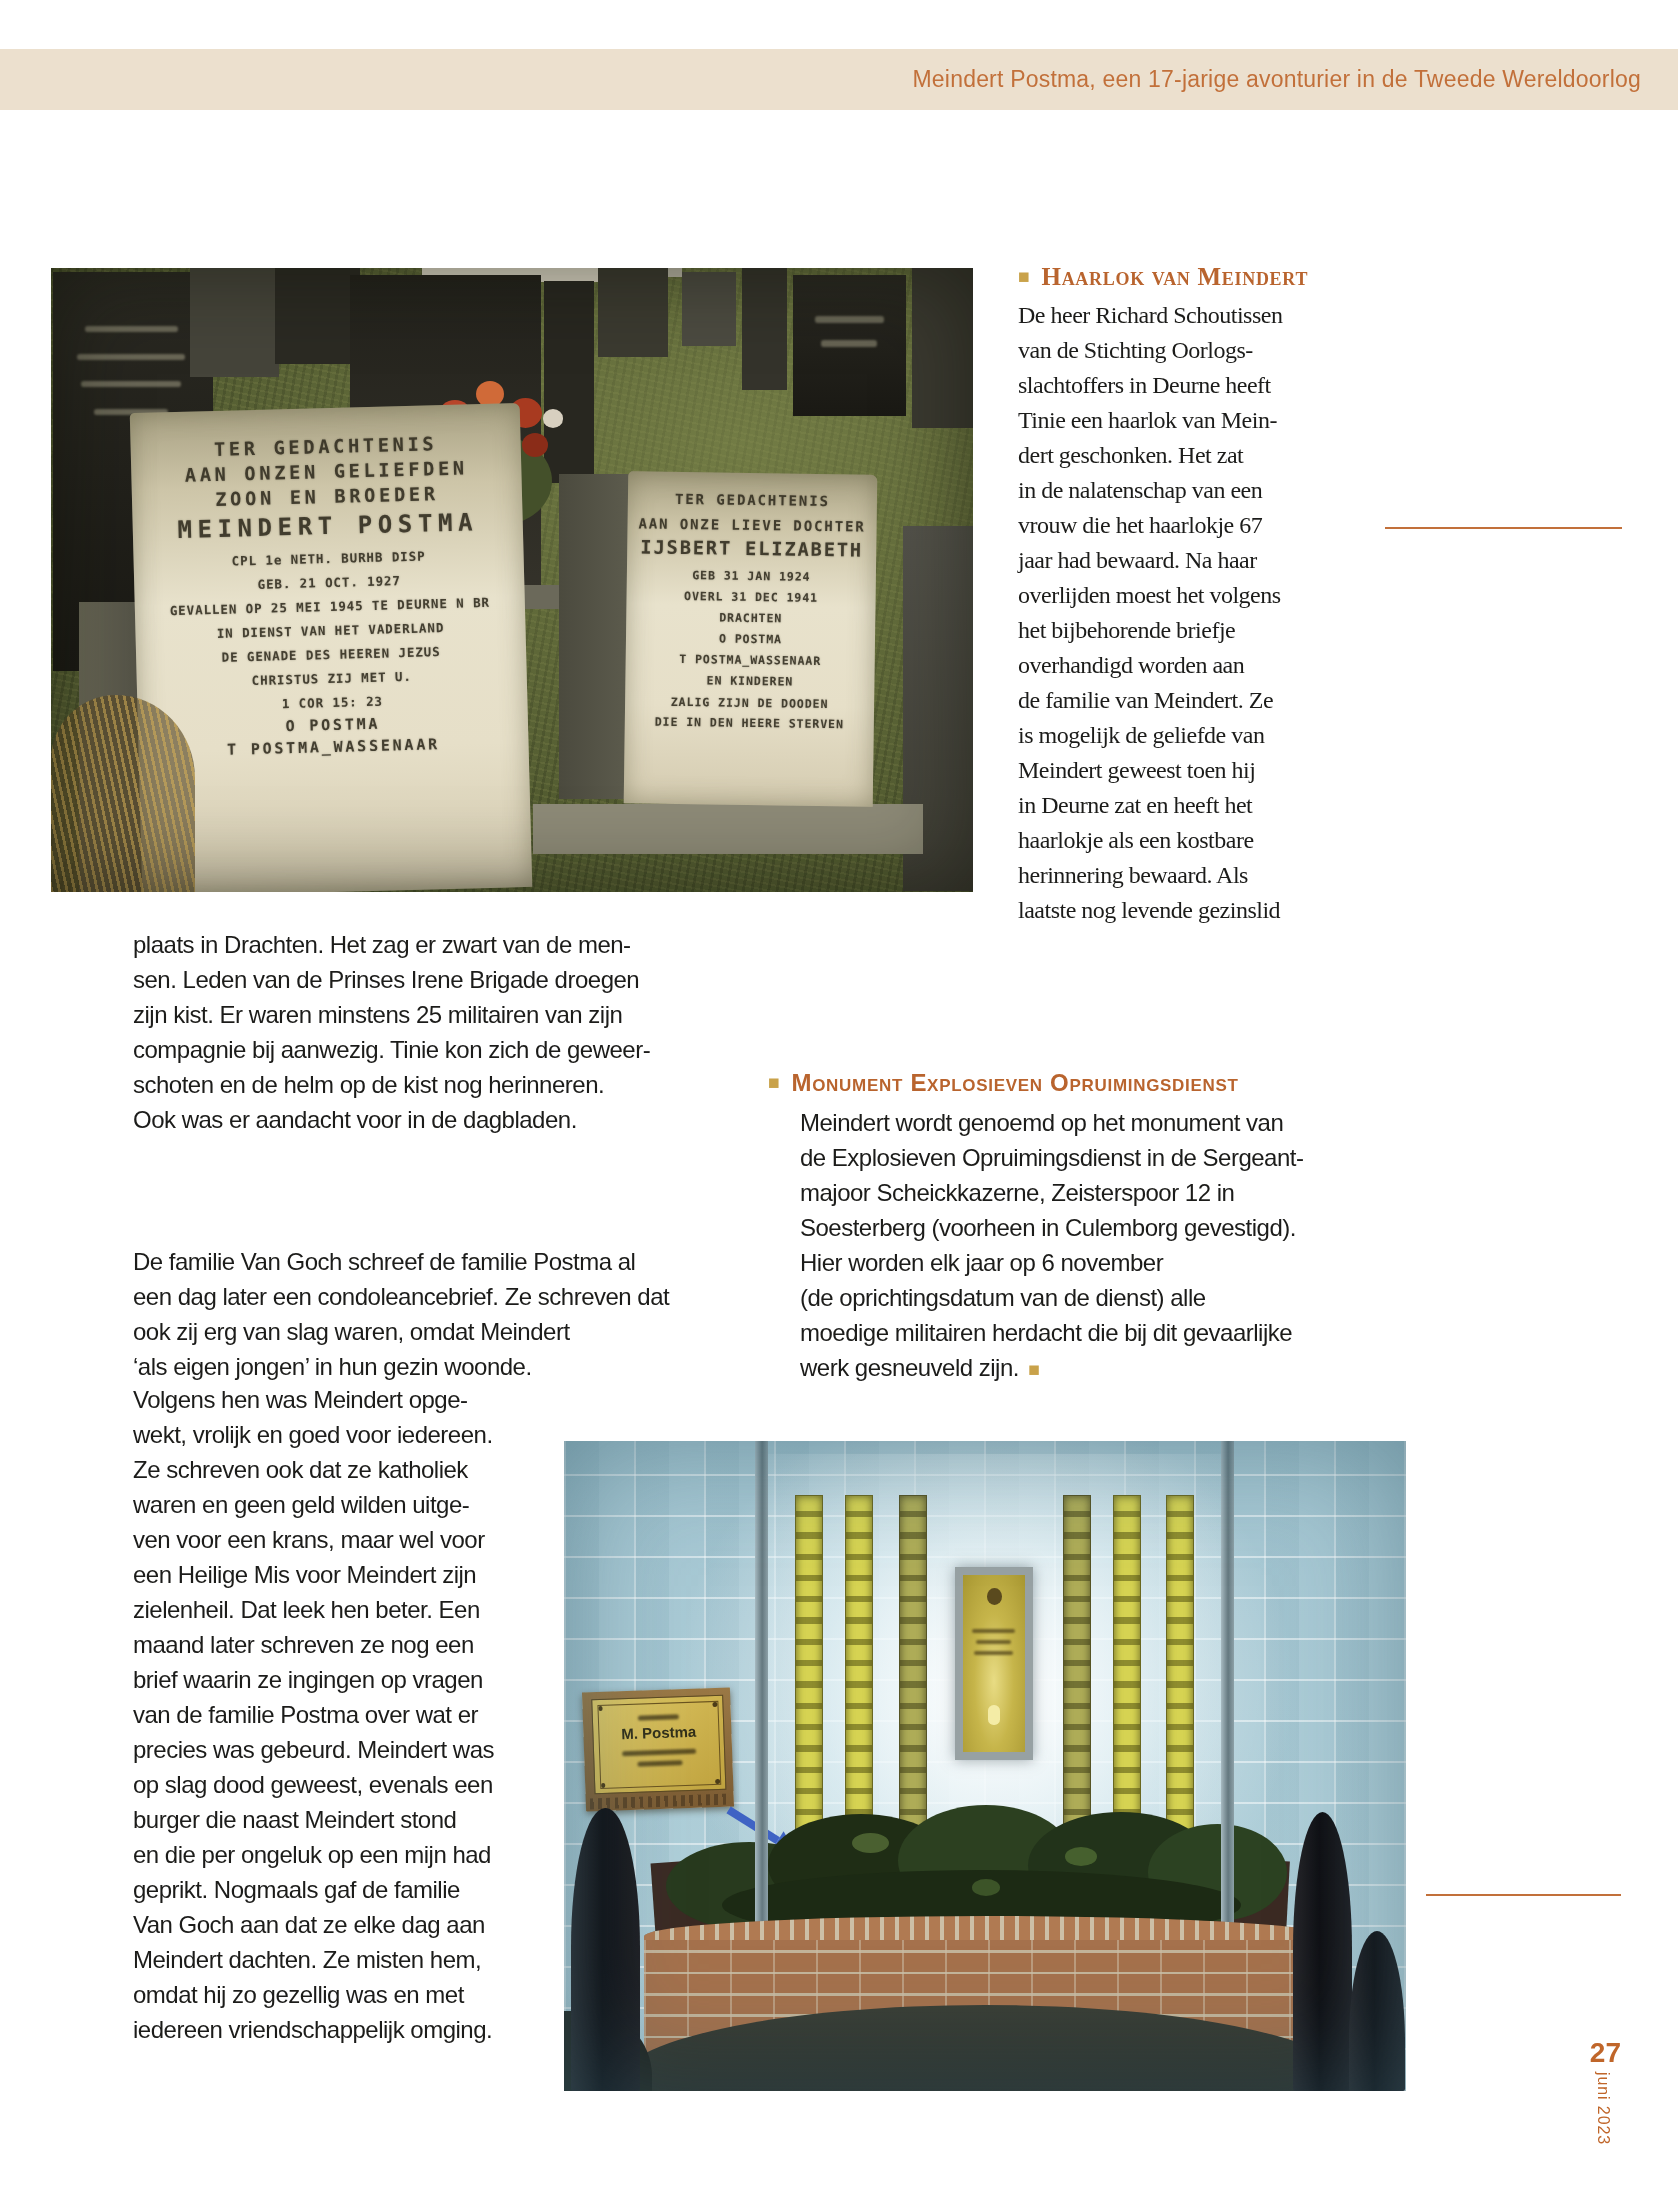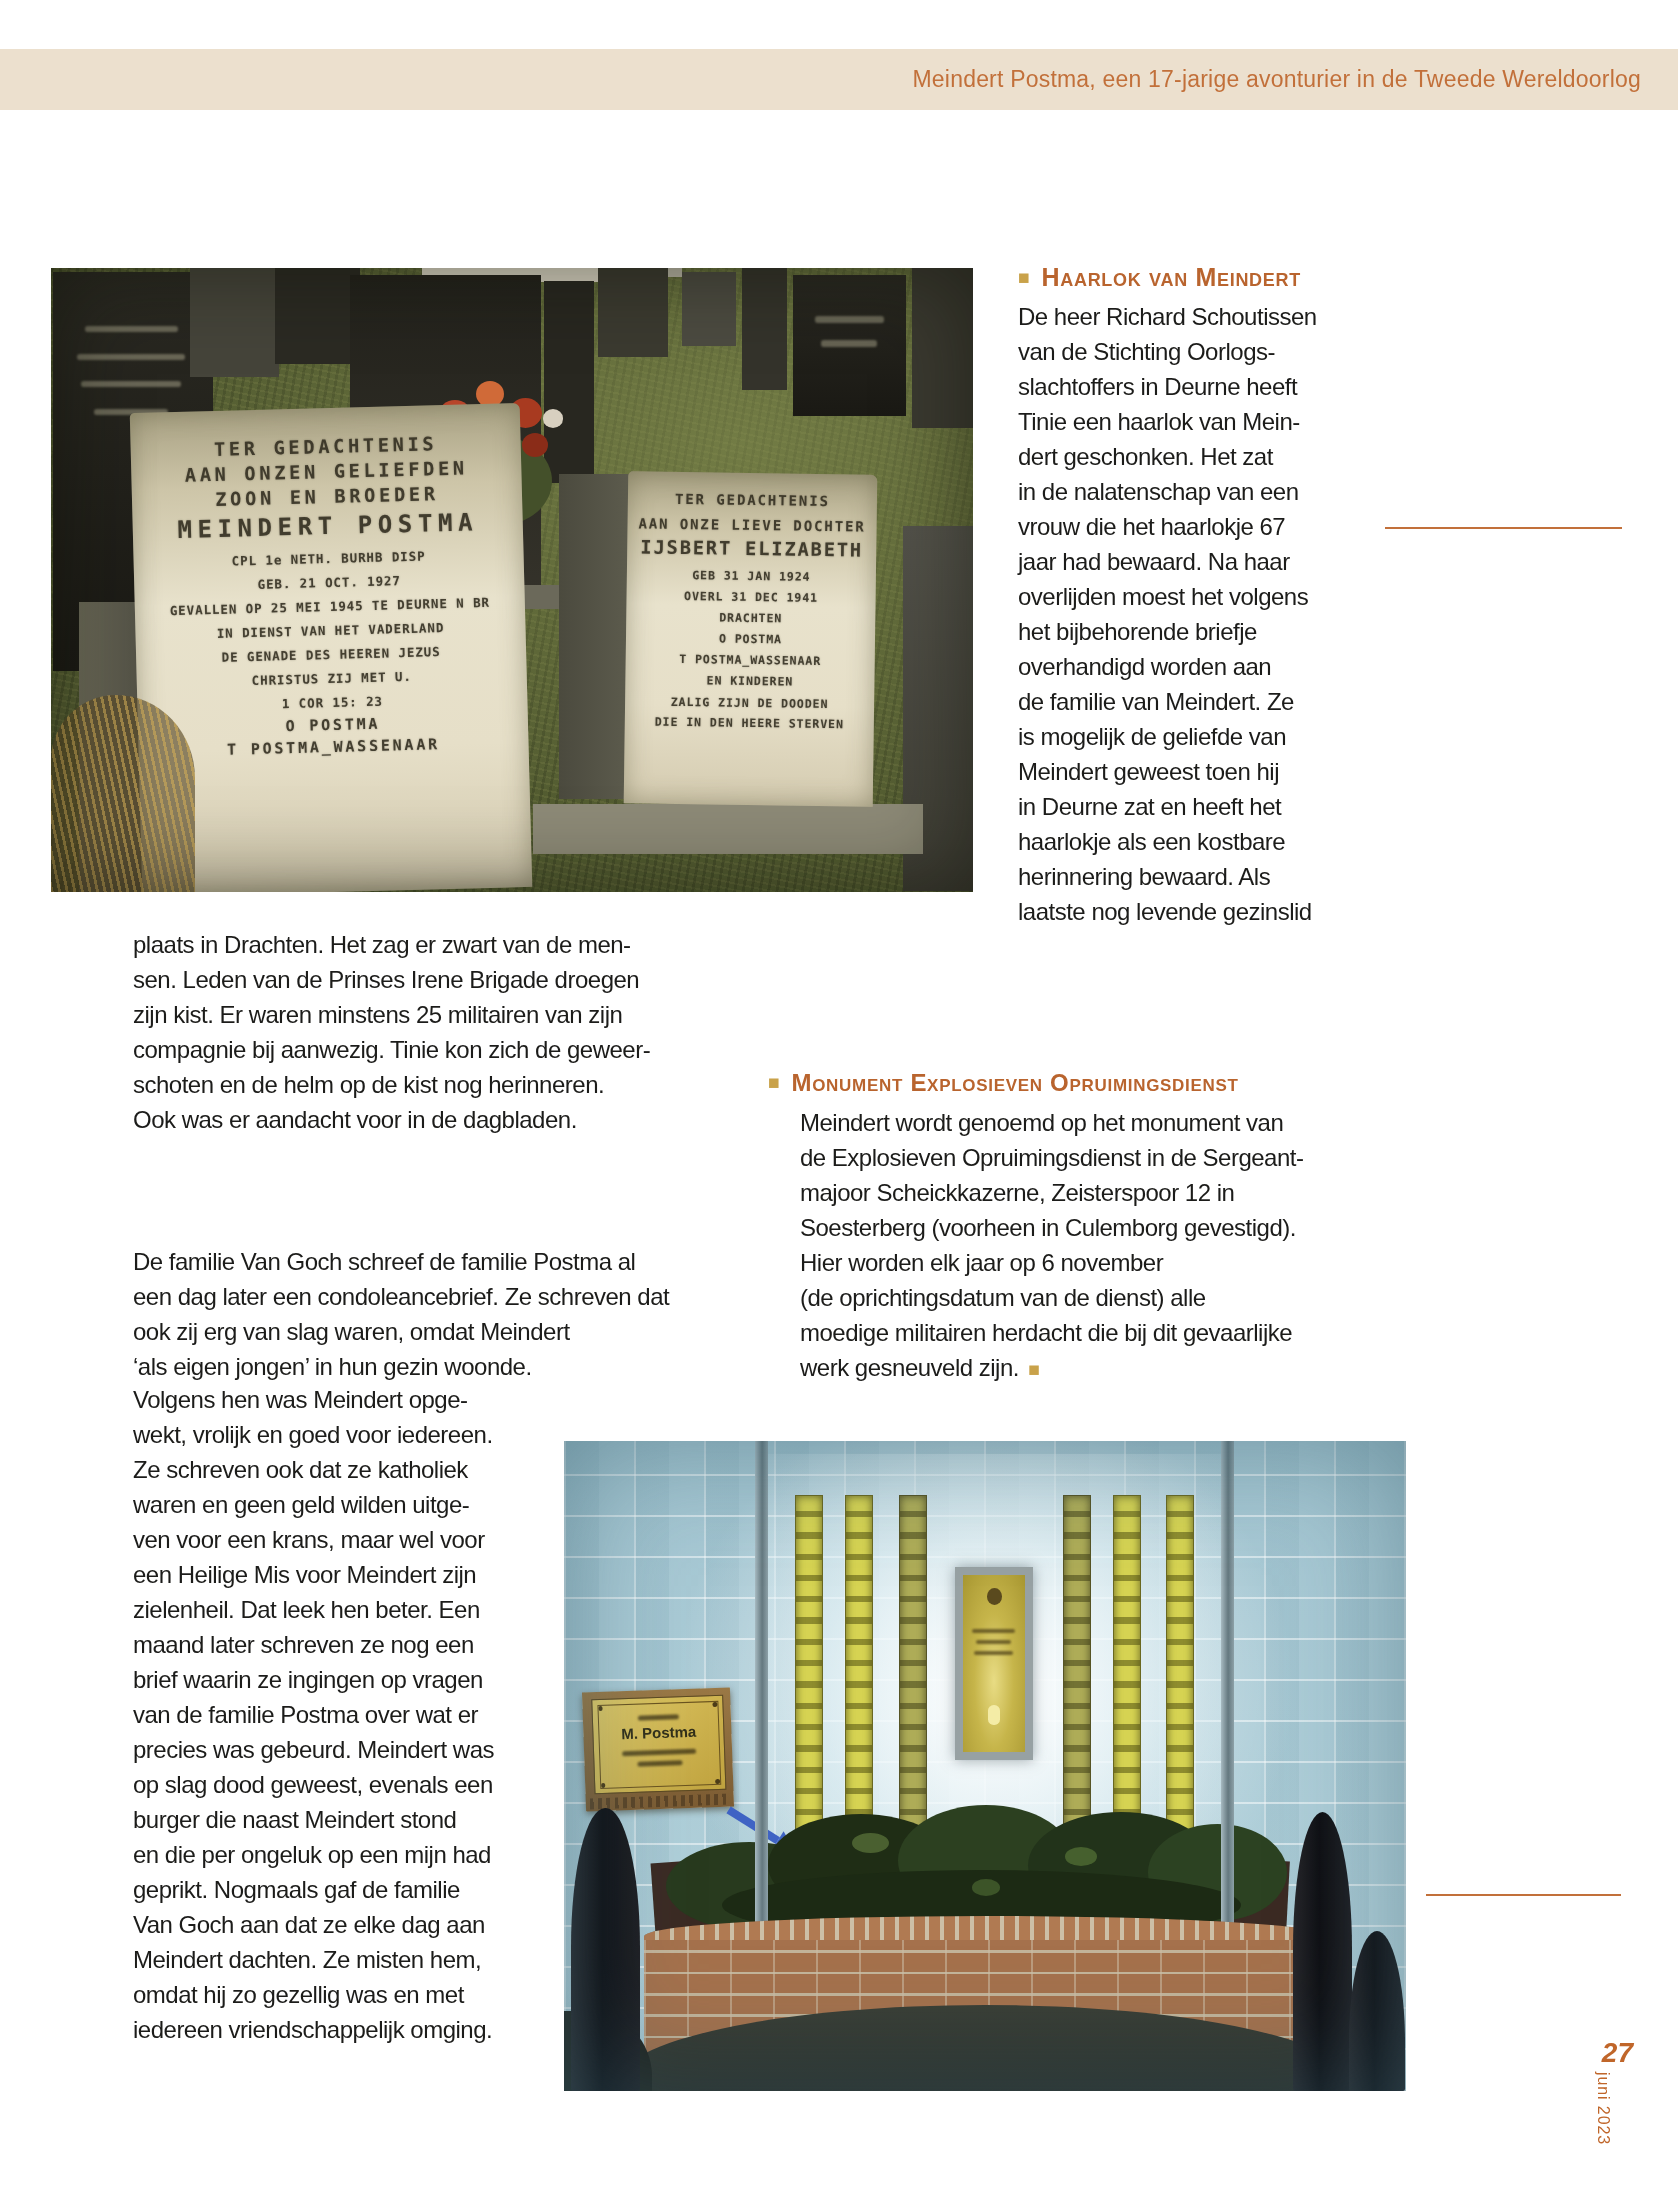--- a/index.html
+++ b/index.html
@@ -128,21 +128,21 @@
       <div class="stone-text" style="top:93px;font-size:11.6px;line-height:21px;letter-spacing:0.9px;">GEB 31 JAN 1924<br>OVERL 31 DEC 1941<br>DRACHTEN<br>O POSTMA<br>T POSTMA_WASSENAAR<br>EN KINDEREN</div>
       <div class="stone-text" style="top:221px;font-size:11.6px;line-height:19.5px;letter-spacing:0.9px;">ZALIG ZIJN DE DOODEN<br>DIE IN DEN HEERE STERVEN</div>
     </div>
 
     <div class="abs" style="left:0;top:427px;width:144px;height:198px;border-radius:45% 55% 0 0/65px 83px 0 0;
                 background:repeating-linear-gradient(78deg, rgba(172,142,72,.85) 0 2.8px, rgba(92,76,40,.65) 2.8px 7.4px);"></div>
 
     <div class="vignette"></div>
   </div>
 
-  <div class="abs" style="left:1018px;top:263px;width:352px;">
+  <div class="abs" style="left:1018px;top:263px;width:352px;font-family:Liberation Serif, serif;">
     <div class="sechead" style="margin-bottom:6.5px;">
       <span class="bullet">■</span><span>Haarlok van Meindert</span>
     </div>
     <div class="bodyline">De heer Richard Schoutissen<br>van de Stichting Oorlogs-<br>slachtoffers in Deurne heeft<br>Tinie een haarlok van Mein-<br>dert geschonken. Het zat<br>in de nalatenschap van een<br>vrouw die het haarlokje 67<br>jaar had bewaard. Na haar<br>overlijden moest het volgens<br>het bijbehorende briefje<br>overhandigd worden aan<br>de familie van Meindert. Ze<br>is mogelijk de geliefde van<br>Meindert geweest toen hij<br>in Deurne zat en heeft het<br>haarlokje als een kostbare<br>herinnering bewaard. Als<br>laatste nog levende gezinslid</div>
   </div>
 
   <div class="abs" style="left:1385px;top:527px;width:255px;">
     <div class="cap-rule" style="width:237px;"></div>
   </div>
 
@@ -239,17 +239,17 @@
     <div class="shell" style="left:729px;top:371px;width:59px;height:279px;border-radius:30px 30px 2.8px 2.8px/139px 139px 2.8px 2.8px;"></div>
     <div class="shell" style="left:785px;top:490px;width:56px;height:160px;border-radius:28px 28px 1.9px 1.9px/111px 111px 1.9px 1.9px;"></div>
 
     <div class="mon-vignette"></div>
   </div>
 
   <div class="abs" style="left:1426px;top:1894px;width:223px;">
     <div class="cap-rule" style="width:195px;"></div>
   </div>
 
-  <div class="abs pagenum" style="right:46px;top:2037px;font-style:italic;">27</div>
+  <div class="abs pagenum" style="right:58px;top:2037px;">27</div>
   <div class="abs issue" style="right:67px;top:2072px;">juni 2023</div>
 
 </div>
 
 
 </body></html>

